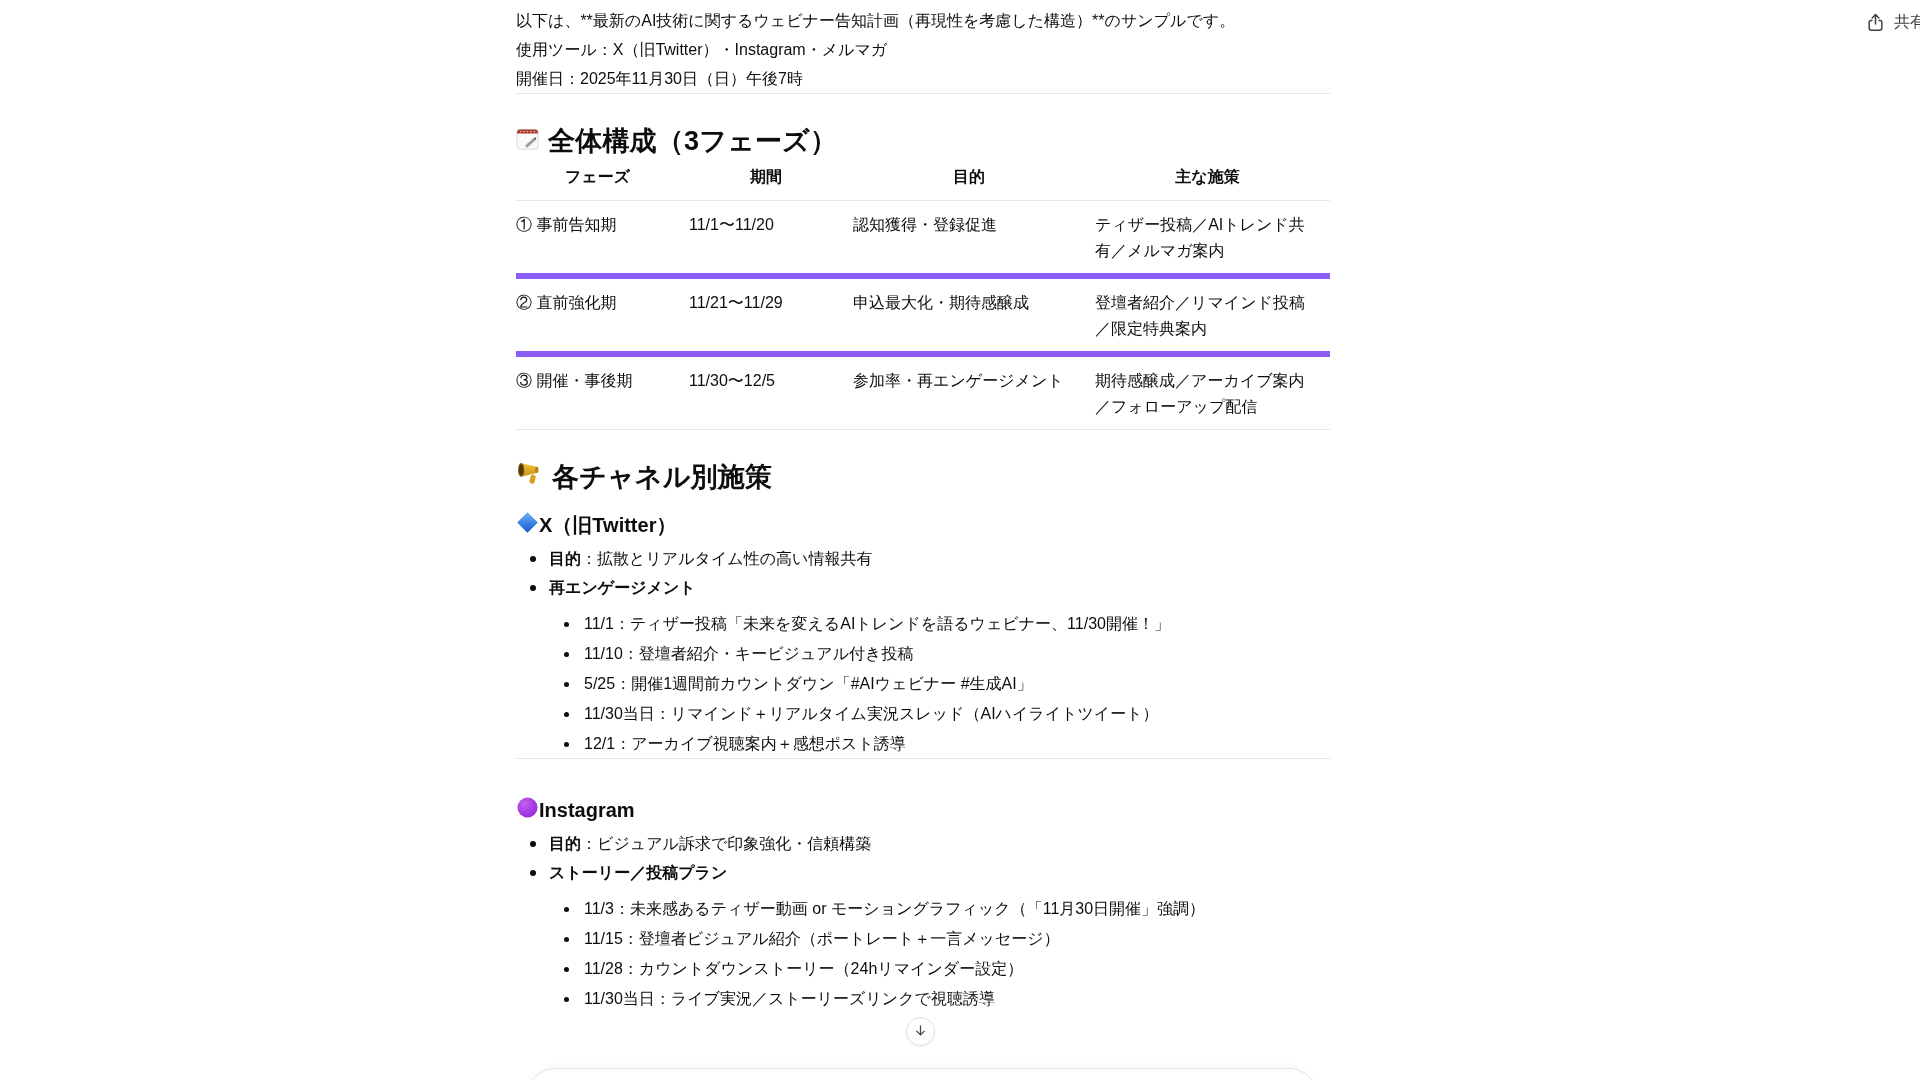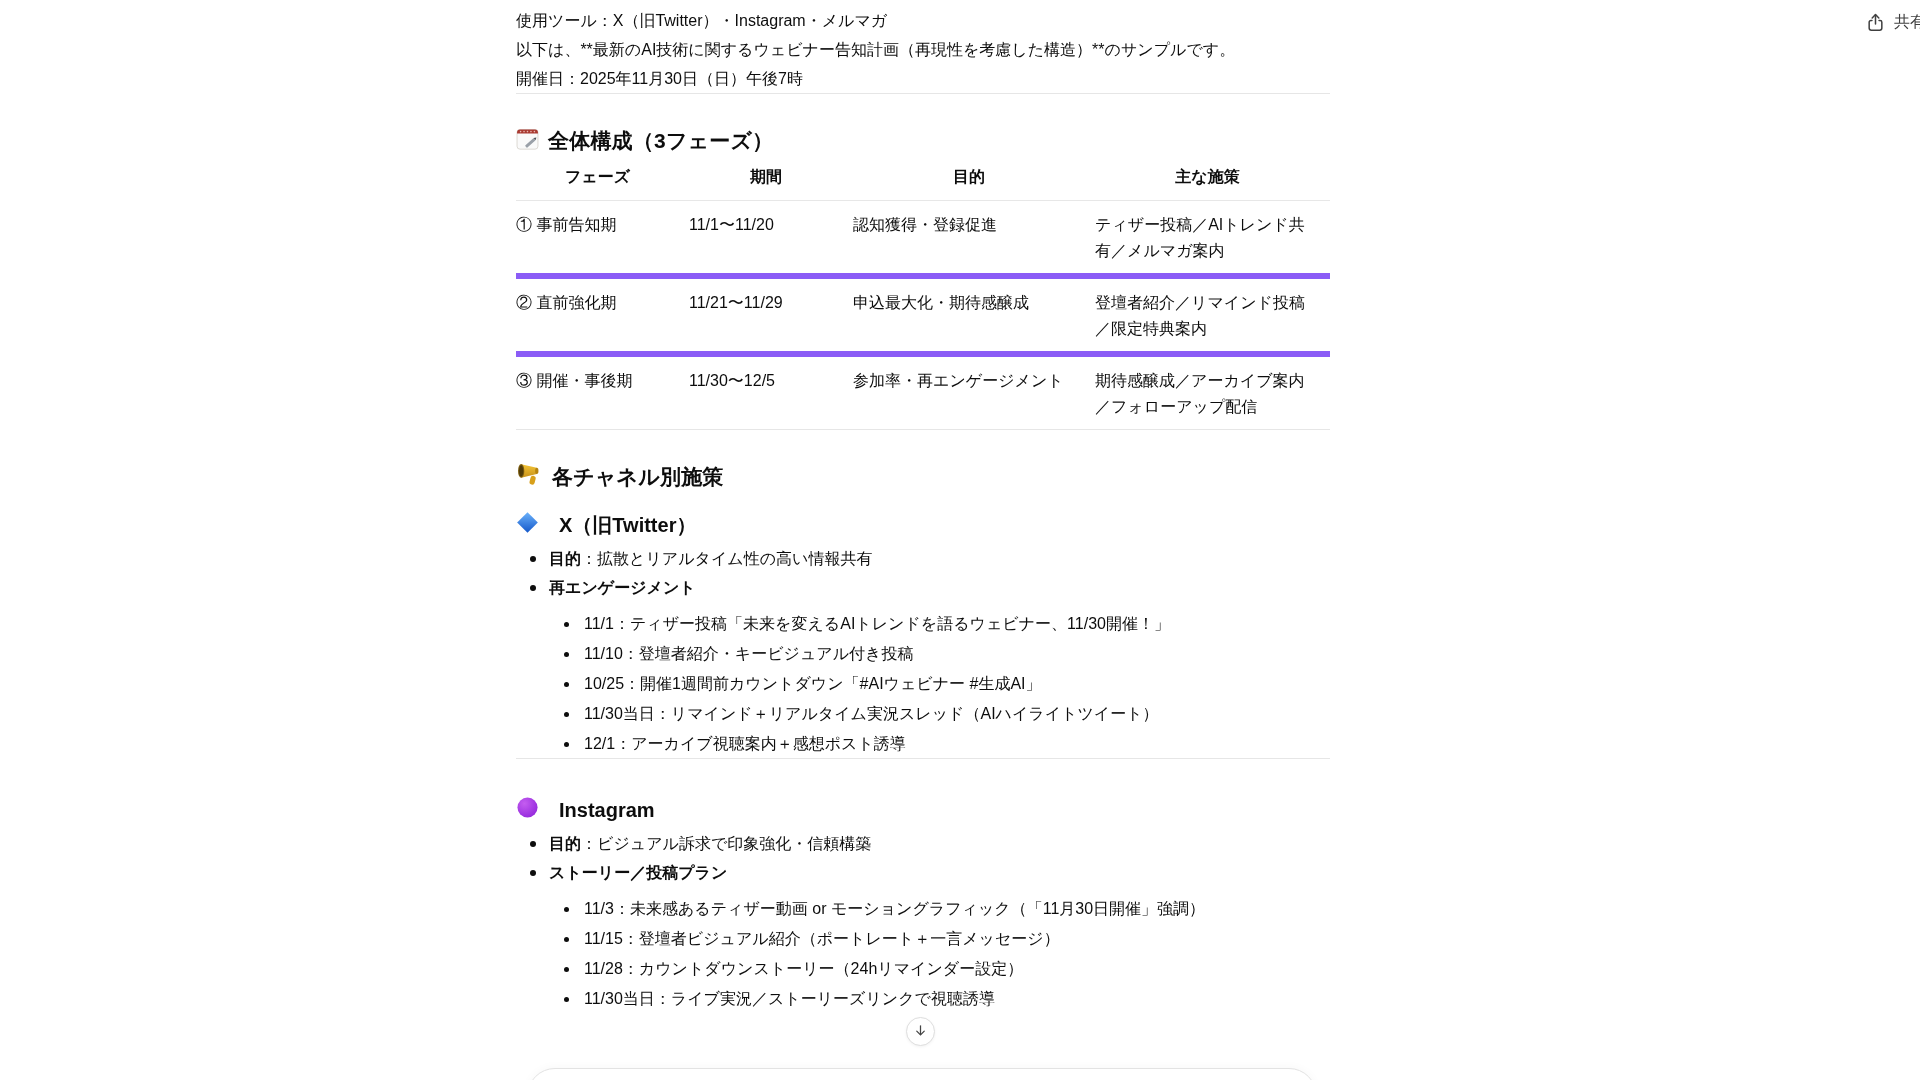--- a/index.html
+++ b/index.html
@@ -32,26 +32,26 @@
   }
   .intro { padding-top: 6px; line-height: 29px; font-size: 16px; }
   hr.divider { border: none; border-top: 1px solid #e6e6e6; margin: 0; }
   .hr-1 { margin-top: 30px; }
   .hr-2 { margin-top: 40px; }
   .hr-3 { margin-top: 23px; }
 
   h2.sec {
     margin-top: 31px;
     display: flex; align-items: center; gap: 9px;
-    font-size: 21px; font-weight: bold; height: 32px;
+    font-size: 27px; font-weight: bold; height: 32px;
     letter-spacing: 0.2px;
   }
   h3.sub {
     margin-top: 18px;
-    display: flex; align-items: center; gap: 20px;
+    display: flex; align-items: center; gap: 0;
     font-size: 20px; font-weight: bold; height: 28px; text-align: right;
   }
   h3.sub.ig { margin-top: 37px; }
   .emoji { flex: 0 0 auto; display: inline-block; }
 
   
   table.phases {
     margin-top: 7px;
     width: 100%;
     border-collapse: collapse;
@@ -121,22 +121,22 @@
       <path d="M7.8 7.2 L12 3 L16.2 7.2"></path>
       <path d="M7.5 10.5 H6.2 a2.2 2.2 0 0 0 -2.2 2.2 v7.2 a2.8 2.8 0 0 0 2.8 2.8 h10.4 a2.8 2.8 0 0 0 2.8 -2.8 v-7.2 a2.2 2.2 0 0 0 -2.2 -2.2 h-1.3"></path>
     </svg>
   </span>
   <span>共有</span>
 </button>
 
 <div class="content">
 
   <div class="intro">
+    <div>以下は、**最新のAI技術に関するウェビナー告知計画（再現性を考慮した構造）**のサンプルです。</div>
     <div>使用ツール：X（旧Twitter）・Instagram・メルマガ</div>
-    <div>以下は、**最新のAI技術に関するウェビナー告知計画（再現性を考慮した構造）**のサンプルです。</div>
     <div>開催日：2025年11月30日（日）午後7時</div>
   </div>
 
   <hr class="divider hr-1">
 
   <h2 class="sec">
     <span class="emoji">
       <svg width="23" height="23" viewBox="0 0 22 22">
         <rect x="1" y="2.4" width="20" height="18.8" rx="2.8" fill="#fafafa" stroke="#d5d1cc" stroke-width="0.8"></rect>
         <path d="M1 6.2 v-1 a2.8 2.8 0 0 1 2.8 -2.8 h14.4 a2.8 2.8 0 0 1 2.8 2.8 v1 z" fill="#a93b32"></path>
@@ -231,21 +231,21 @@
 
   <ul class="blist">
     <li>
       <strong>目的</strong><span>：拡散とリアルタイム性の高い情報共有</span>
     </li>
     <li>
       <strong>再エンゲージメント</strong>
       <ul class="nested">
         <li>11/1：ティザー投稿「未来を変えるAIトレンドを語るウェビナー、11/30開催！」</li>
         <li>11/10：登壇者紹介・キービジュアル付き投稿</li>
-        <li>10/25：開催1週間前カウントダウン「#AIウェビナー #生成AI」</li>
+        <li>5/25：開催1週間前カウントダウン「#AIウェビナー #生成AI」</li>
         <li>11/30当日：リマインド＋リアルタイム実況スレッド（AIハイライトツイート）</li>
         <li>12/1：アーカイブ視聴案内＋感想ポスト誘導</li>
       </ul>
     </li>
   </ul>
 
   <hr class="divider hr-3">
 
   <h3 class="sub ig">
     <span class="emoji">

